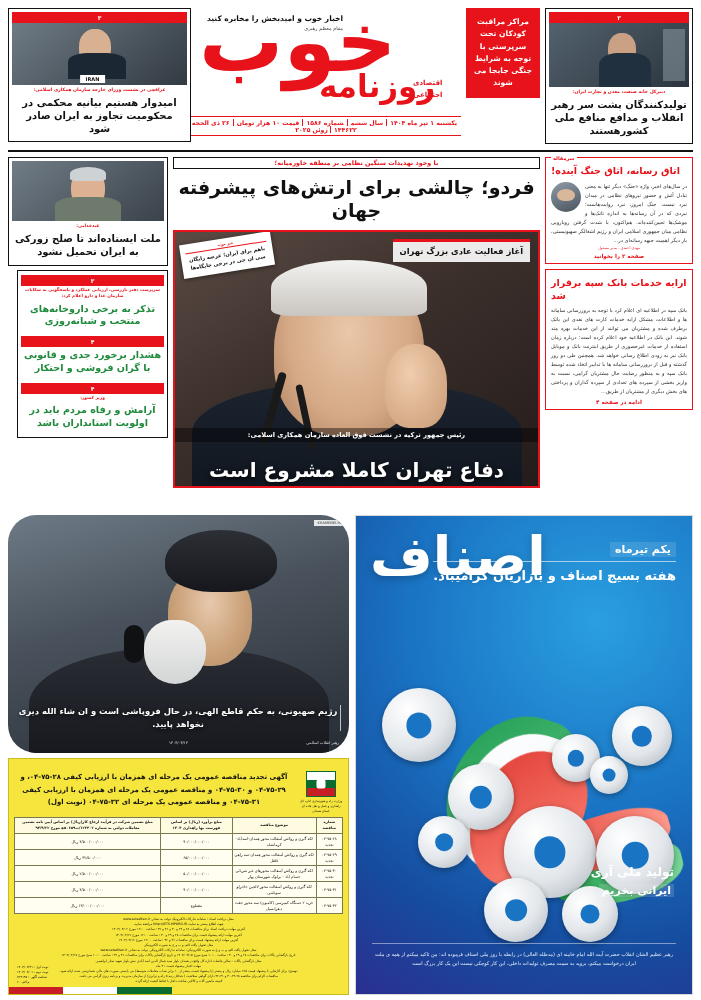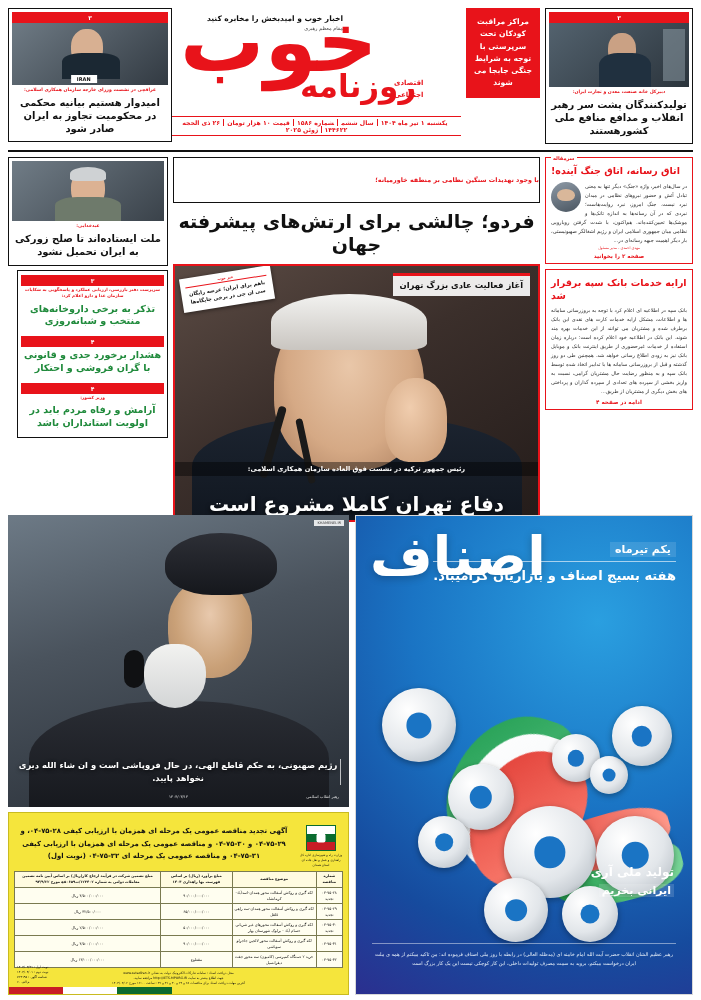--- a/index.html
+++ b/index.html
@@ -9,21 +9,21 @@
     background:#ffffff; color:#111;
     direction:rtl;
     overflow:hidden;
   }
   .page { position:relative; width:701px; height:1000px; background:#fff; padding:8px; }
 
   
   .masthead { position:relative; height:138px; display:flex; align-items:stretch; }
   .mh-left { width:148px; position:relative; }
   .mh-center { flex:1; position:relative; }
-  .mh-right { width:164px; position:relative; }
+  .mh-right { width:183px; position:relative; }
 
   .news-card { border:1px solid #111; background:#fff; padding:3px; }
   .pagebadge { background:#e8131a; color:#fff; font-size:6px; font-weight:bold;
       text-align:center; padding:2px 0; letter-spacing:1px; }
   .thumb { width:100%; background:#6b6f73; position:relative; overflow:hidden; }
   .kicker { font-size:4.6px; color:#e8131a; text-align:center; line-height:1.5;
       padding:2px 1px 1px; font-weight:bold; }
   .headline { font-size:10px; font-weight:bold; text-align:center; line-height:1.32;
       color:#111; padding:1px 2px 3px; }
 
@@ -64,21 +64,21 @@
   .edit-body { font-size:5.1px; line-height:1.78; text-align:justify; color:#2a2a2a; }
   .edit-avatar { float:left; width:30px; height:30px; border-radius:50%;
       background:linear-gradient(160deg,#8e9aa6,#4a5560); margin:0 4px 2px 0; position:relative; }
   .edit-avatar::after { content:""; position:absolute; left:6px; top:7px; width:18px; height:12px;
       border-radius:50% 50% 45% 45%; background:#d9b79a; }
   .edit-byline { font-size:3.6px; color:#e8131a; text-align:center; margin-top:1px; }
   .edit-more { color:#e8131a; font-size:5.6px; font-weight:bold; text-align:center; padding-top:3px; }
 
   
   .over-kicker { border:1px solid #111; font-size:6.4px; font-weight:bold; color:#e8131a;
-      padding:18px 0; }
+      text-align:center; padding:1px 0; }
   .main-head { font-size:19px; font-weight:bold; text-align:center; padding:7px 0 8px;
       line-height:1.2; color:#111; }
   .main-photo { position:relative; height:258px; border:2.5px solid #e8131a; overflow:hidden;
       background:linear-gradient(150deg,#5b4b44 0%,#3b2f2b 45%,#241c1a 100%); }
   .mp-face { position:absolute; left:48%; top:14%; width:150px; height:168px;
       transform:translateX(-50%); border-radius:48% 48% 42% 42%;
       background:radial-gradient(ellipse at 50% 38%, #e9c7a9 0%, #d5a985 58%, #a87b5b 100%); }
   .mp-hair { position:absolute; left:48%; top:11%; width:156px; height:56px;
       transform:translateX(-50%); border-radius:50% 50% 12% 12%;
       background:linear-gradient(#f2f2f0,#c9c5c0); }
@@ -134,22 +134,22 @@
   .ribbon { position:absolute; border-radius:50%; filter:blur(.2px); }
   .asnaf-logo { position:absolute; bottom:96px; right:18px; text-align:right; color:#fff; }
   .asnaf-logo .l1 { font-size:12px; font-weight:bold; }
   .asnaf-logo .l2 { font-size:11px; font-weight:bold; color:#fff;
       background:rgba(255,255,255,.15); display:inline-block; padding:0 3px; margin-top:2px; }
   .asnaf-quote { position:absolute; bottom:26px; right:16px; left:16px; color:#e7f0fa;
       font-size:5px; line-height:1.85; text-align:center; border-top:1px solid rgba(255,255,255,.45);
       padding-top:6px; }
 
   .right-bottom { flex:1; display:flex; flex-direction:column; gap:5px; }
-  .leader-photo { position:relative; height:292px; overflow:hidden;
-      background:linear-gradient(165deg,#6d7a86 0%,#4a535d 40%,#272d35 100%); }
+  .leader-photo { position:relative; height:238px; overflow:hidden;
+      background:linear-gradient(165deg,#6d7a86 0%,#4a535d 40%,#272d35 100%);border-radius:28px; }
   .lp-turban { position:absolute; left:46%; top:6%; width:112px; height:62px;
       border-radius:50% 50% 42% 42%; background:linear-gradient(#2d2f36,#15171c); }
   .lp-face { position:absolute; left:47%; top:22%; width:84px; height:98px;
       border-radius:44% 44% 46% 46%;
       background:radial-gradient(ellipse at 50% 35%,#e8c9ad,#c9a versus 60%,#b08a69 100%); }
   .lp-beard { position:absolute; left:40%; top:44%; width:62px; height:64px;
       border-radius:44% 44% 50% 50%; background:linear-gradient(#f2f2f0,#d3d5d6); }
   .lp-robe { position:absolute; left:50%; bottom:-14px; width:300px; height:120px;
       transform:translateX(-50%); background:linear-gradient(#2a2d34,#14161b);
       border-radius:48% 48% 0 0; }

